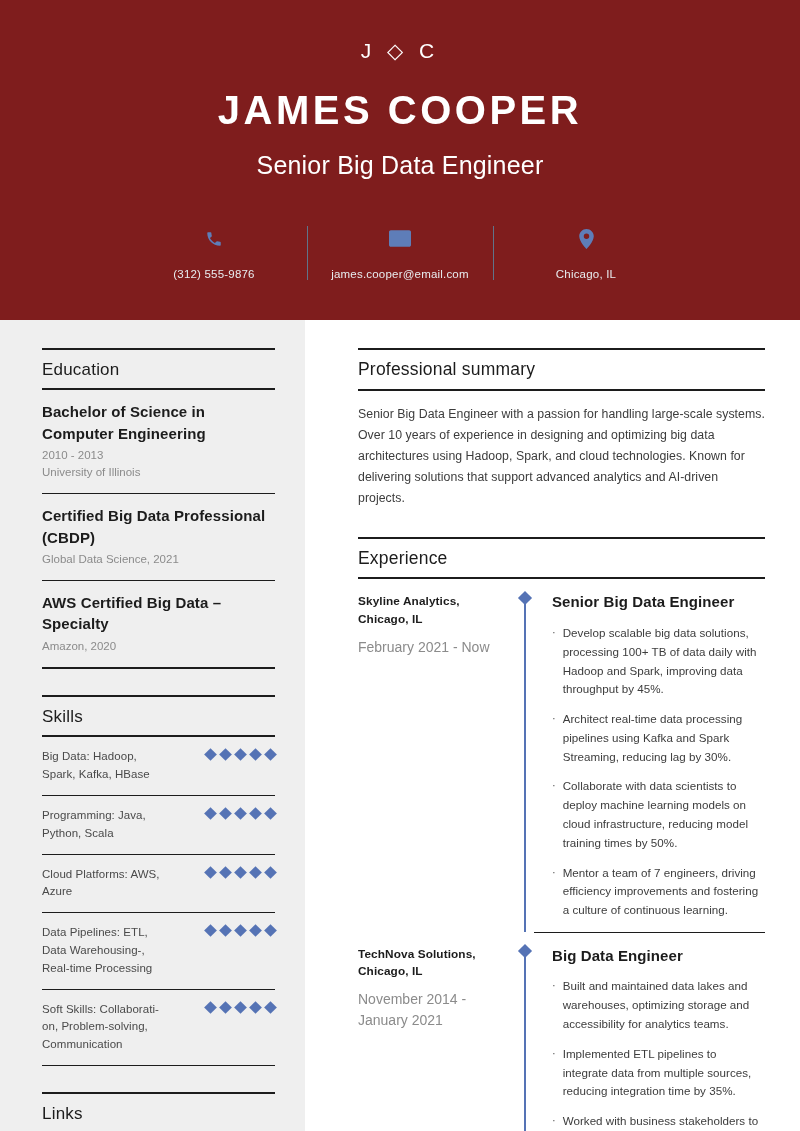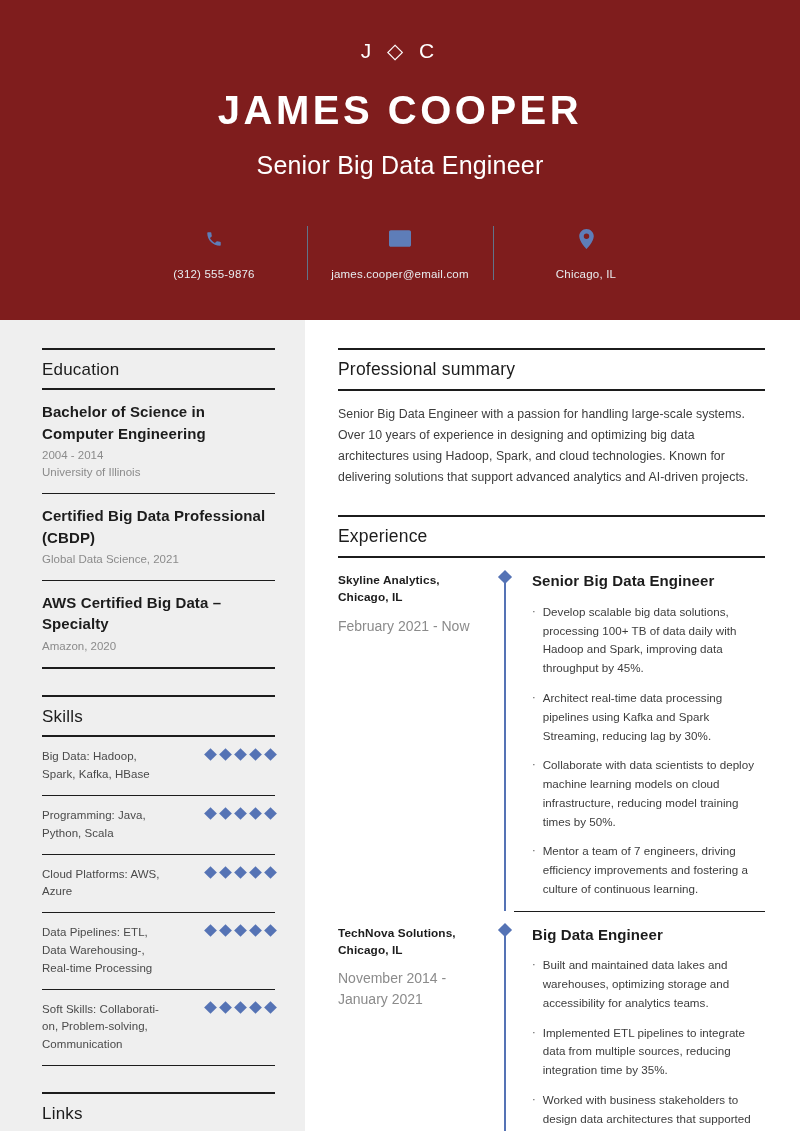--- a/index.html
+++ b/index.html
@@ -97,21 +97,21 @@
 
   .sidebar {
     width: 305px;
     background: #efefef;
     padding: 28px 30px 20px 42px;
   }
 
   .main {
     flex: 1;
     background: #ffffff;
-    padding: 28px 35px 20px 33px;
+    padding: 28px 35px 20px 53px;
   }
 
   
   .section { margin-bottom: 3px; }
   .section-heading {
     font-size: 17px;
     font-weight: 400;
     color: #1c1c1c;
     border-top: 2px solid #1c1c1c;
     border-bottom: 2px solid #1c1c1c;
@@ -344,21 +344,21 @@
 
   <div class="body-wrap">
 
     <div class="sidebar">
 
       <div class="section">
         <div class="section-heading">Education</div>
 
         <div class="edu-item">
           <div class="edu-degree">Bachelor of Science in Computer Engineering</div>
-          <div class="edu-years">2004 - 2014</div>
+          <div class="edu-years">2010 - 2013</div>
           <div class="edu-school">University of Illinois</div>
         </div>
 
         <div class="edu-item">
           <div class="edu-degree">Certified Big Data Professional (CBDP)</div>
           <div class="edu-years">Global Data Science, 2021</div>
         </div>
 
         <div class="edu-item">
           <div class="edu-degree">AWS Certified Big Data – Specialty</div>

